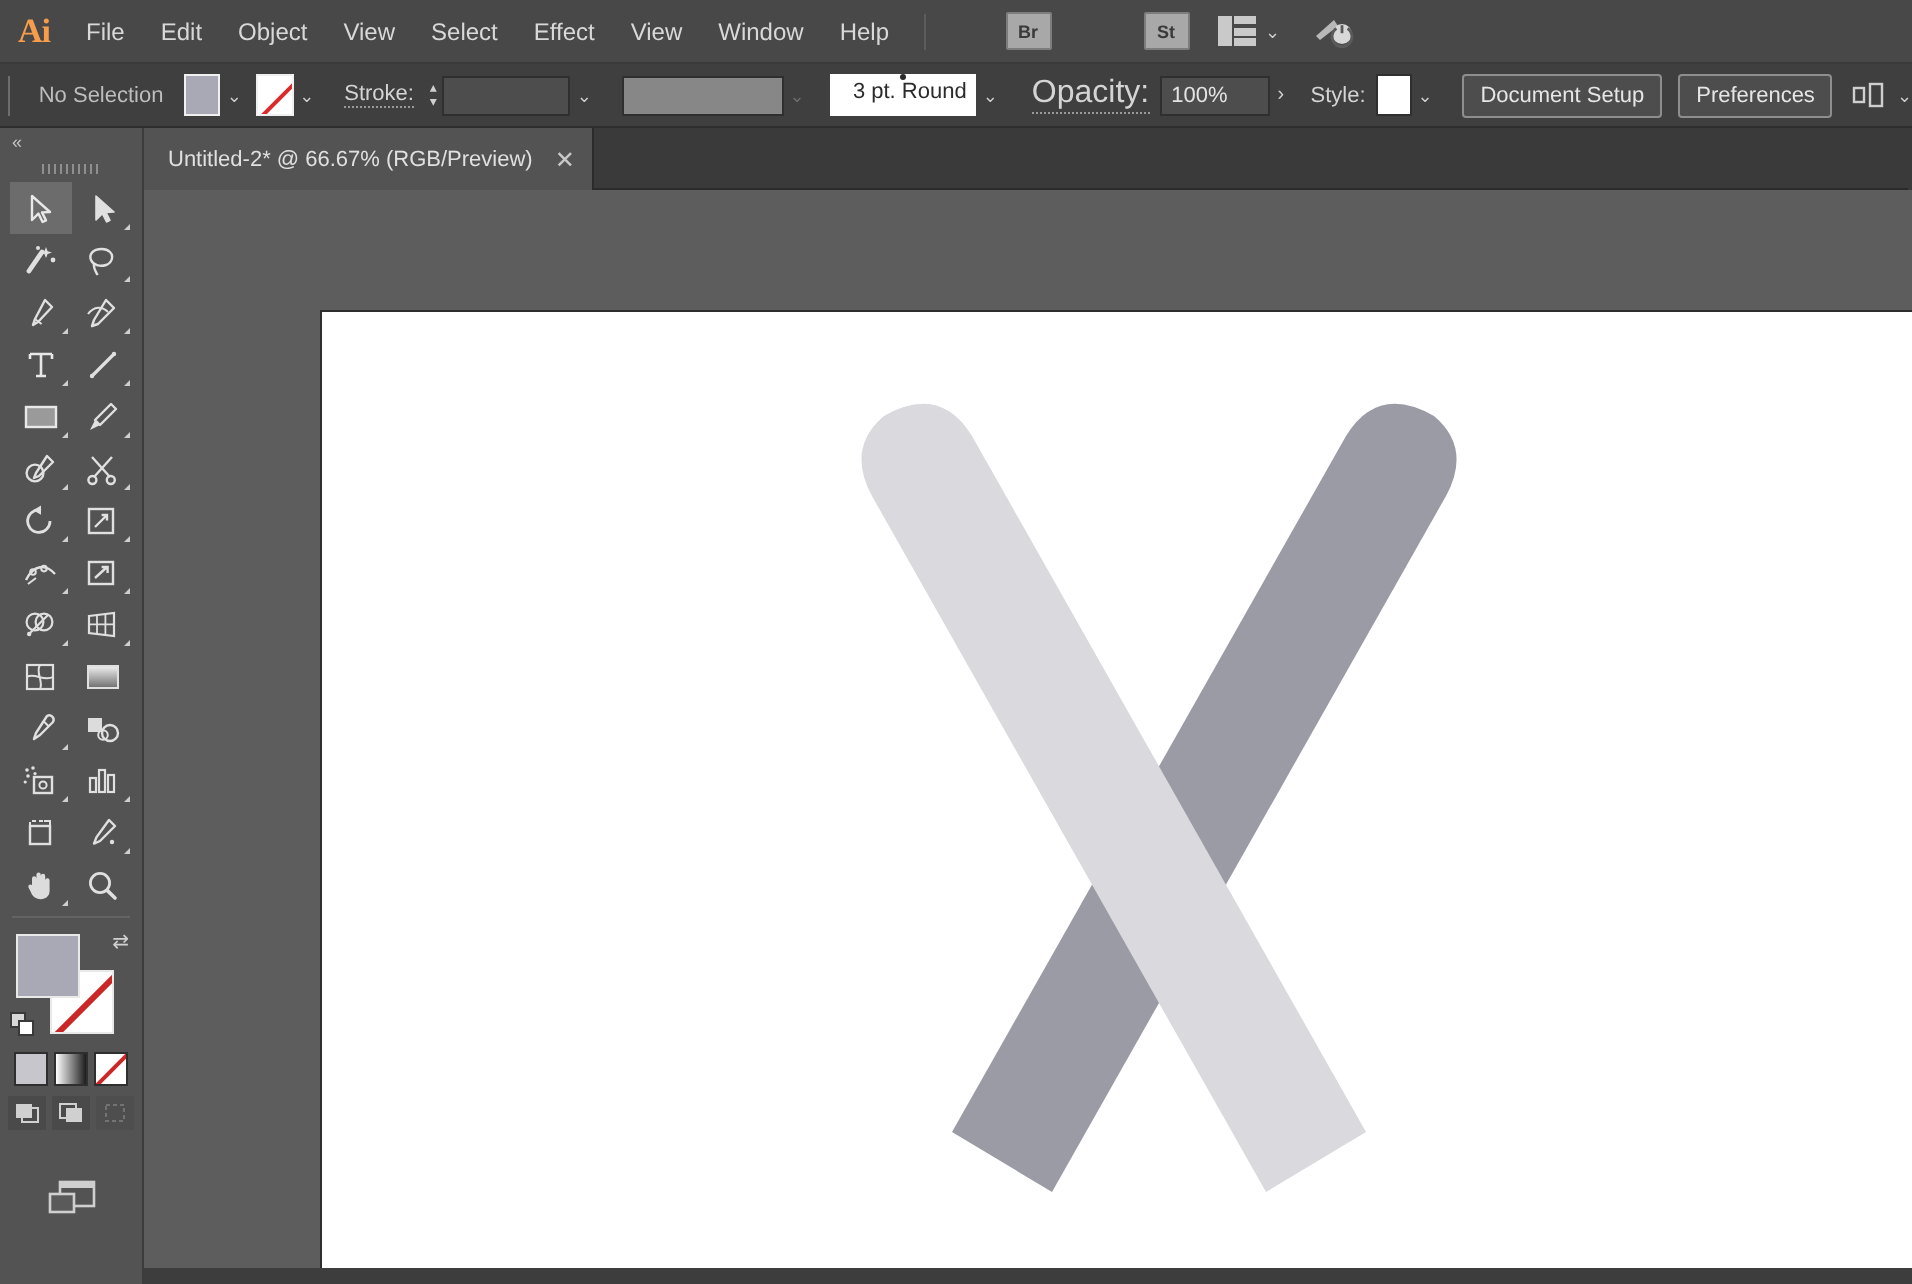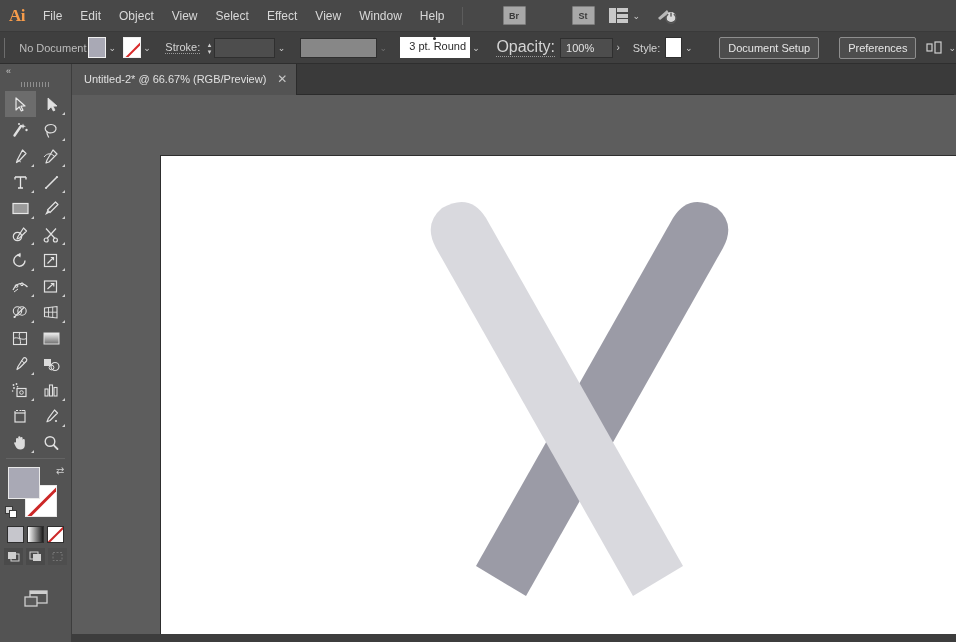--- a/index.html
+++ b/index.html
@@ -249,39 +249,39 @@
   .ctl-btn {
     height: 20px;
     border: 1px solid #8e8e8e;
     background: #4d4d4d;
     color: #e6e6e6;
     font-size: 11px;
     padding: 0 8px;
     display: flex;
     align-items: center;
     border-radius: 2px;
-    margin-left: 20px;
+    margin-left: 8px;
     cursor: pointer;
     white-space: nowrap;
   }
   .align-icon {
     margin-left: 10px;
     width: 17px; height: 15px;
     cursor: pointer;
   }
 
   
   .tabbar {
     position: absolute;
     left: 72px; top: 64px;
     width: 884px; height: 31px;
     background: #3a3a3a;
     border-bottom: 1px solid #2b2b2b;
     display: flex;
-    align-items: center;
+    align-items: flex-start;
     box-sizing: border-box;
   }
   .doc-tab {
     height: 31px;
     background: #535353;
     display: flex;
     align-items: center;
     padding: 0 9px 0 12px;
     box-sizing: border-box;
     font-size: 11px;
@@ -529,21 +529,21 @@
         <circle cx="15" cy="10" r="5" fill="#d8d8d8"></circle>
         <rect x="14.3" y="5.6" width="1.4" height="4" fill="#5a5a5a"></rect>
         <path d="M12.2 7.2 A5 5 0 1 0 17.8 7.2" fill="none" stroke="#5a5a5a" stroke-width="1.4"></path>
       </svg>
     </div>
   </div>
 
   <div class="controlbar">
     <div class="grip-v"></div>
 
-    <div class="no-selection">No Document</div>
+    <div class="no-selection">No Selection</div>
 
     <div class="swatch-box"></div>
     <div class="dd-arrow">⌄</div>
 
     <div class="swatch-none"></div>
     <div class="dd-arrow">⌄</div>
 
     <div class="stroke-label">Stroke:</div>
     <div class="stepper">
       <span>▴</span>

